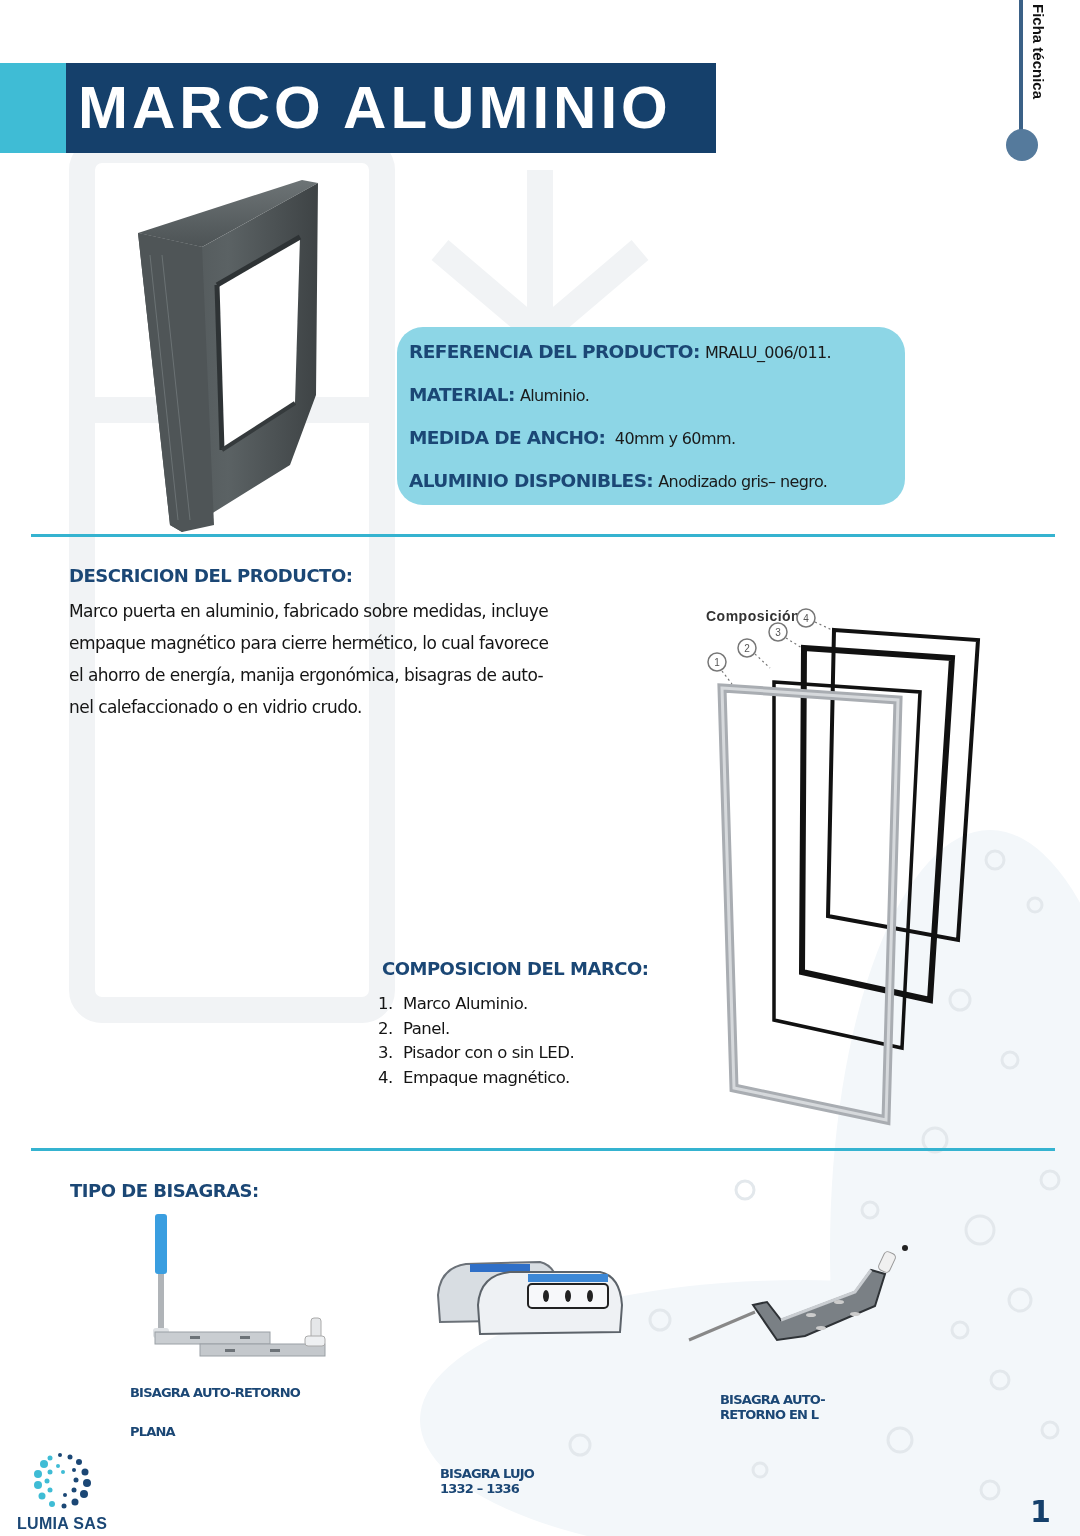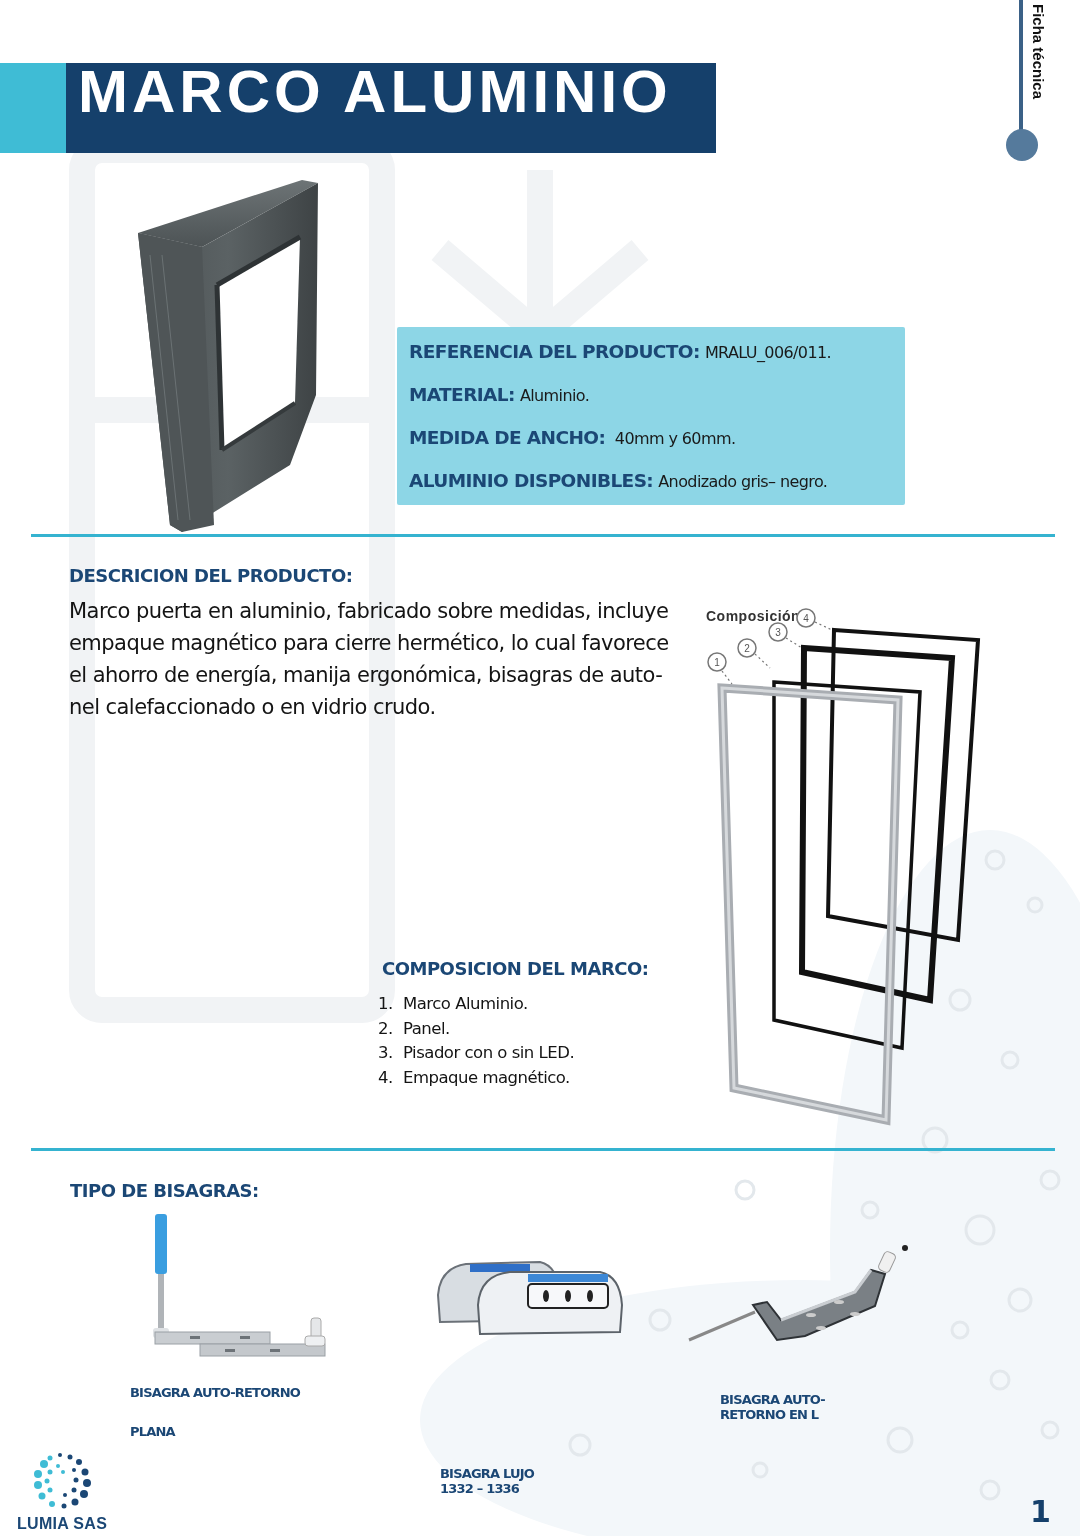--- a/index.html
+++ b/index.html
@@ -5,41 +5,41 @@
   * { margin: 0; padding: 0; box-sizing: border-box; }
   html, body { width: 1080px; height: 1536px; background: #ffffff; overflow: hidden; }
   body { position: relative; font-family: "Liberation Sans", sans-serif; }
 
   
   .watermark { position: absolute; left: 0; top: 0; width: 1080px; height: 1536px; pointer-events: none; }
 
   
   .title-accent { position: absolute; left: 0; top: 63px; width: 66px; height: 90px; background: #3fbcd5; }
   .title-band { position: absolute; left: 66px; top: 63px; width: 650px; height: 90px; background: #15406b; }
-  .title-text { position: absolute; left: 78px; top: 50px; font-family: "Liberation Sans", sans-serif; font-weight: 700; font-size: 60px; letter-spacing: 4px; color: #ffffff; line-height: 84px; }
+  .title-text { position: absolute; left: 78px; top: 66px; font-family: "Liberation Sans", sans-serif; font-weight: 700; font-size: 60px; letter-spacing: 4px; color: #ffffff; line-height: 84px; }
 
   
   .side-line { position: absolute; left: 1019px; top: 0; width: 4px; height: 136px; background: #3b6187; }
   .side-dot { position: absolute; left: 1006px; top: 129px; width: 32px; height: 32px; border-radius: 50%; background: #557a9c; }
   .side-text { position: absolute; left: 1030px; top: 4px; writing-mode: vertical-rl; font-family: "Liberation Sans", sans-serif; font-weight: 700; font-size: 15px; color: #111; }
 
   
   .product-photo { position: absolute; left: 120px; top: 175px; width: 220px; height: 360px; }
 
   
-  .info-card { position: absolute; left: 397px; top: 327px; width: 508px; height: 178px; background: #8dd6e6; border-radius: 2px; padding: 14px 0 0 12px; }
+  .info-card { position: absolute; left: 397px; top: 327px; width: 508px; height: 178px; background: #8dd6e6; border-radius: 26px; padding: 14px 0 0 12px; }
   .info-row { height: 43px; font-family: "DejaVu Sans", sans-serif; white-space: nowrap; }
   .info-label { color: #1b4775; font-weight: 700; font-size: 18.5px; letter-spacing: -0.6px; }
   .info-value { color: #1a1a1a; font-size: 16px; letter-spacing: -0.6px; }
 
   .divider { position: absolute; left: 31px; width: 1024px; height: 3px; background: #35b3d0; }
 
   
   .section-heading { position: absolute; font-family: "DejaVu Sans", sans-serif; font-weight: 700; color: #1b4775; font-size: 18px; letter-spacing: -0.5px; white-space: nowrap; }
-  .desc-body { position: absolute; left: 69px; top: 595px; width: 560px; font-family: "DejaVu Sans", sans-serif; font-size: 21px; line-height: 32px; color: #141414; letter-spacing: -0.55px; }
+  .desc-body { position: absolute; left: 69px; top: 595px; width: 560px; font-family: "DejaVu Sans", sans-serif; font-size: 17px; line-height: 32px; color: #141414; letter-spacing: -0.55px; }
   .desc-body span { display: block; white-space: nowrap; }
 
   
   .comp-diagram { position: absolute; left: 700px; top: 580px; width: 300px; height: 550px; }
   .comp-caption { position: absolute; left: 706px; top: 608px; font-family: "Liberation Sans", sans-serif; font-weight: 700; font-size: 14px; color: #333; letter-spacing: 0.5px; }
 
   
   .comp-list { position: absolute; left: 378px; top: 992px; font-family: "DejaVu Sans", sans-serif; font-size: 16.5px; color: #141414; line-height: 24.5px; letter-spacing: -0.5px; list-style: none; }
   .comp-list li { white-space: nowrap; }
   .comp-list .num { display: inline-block; width: 25px; }

